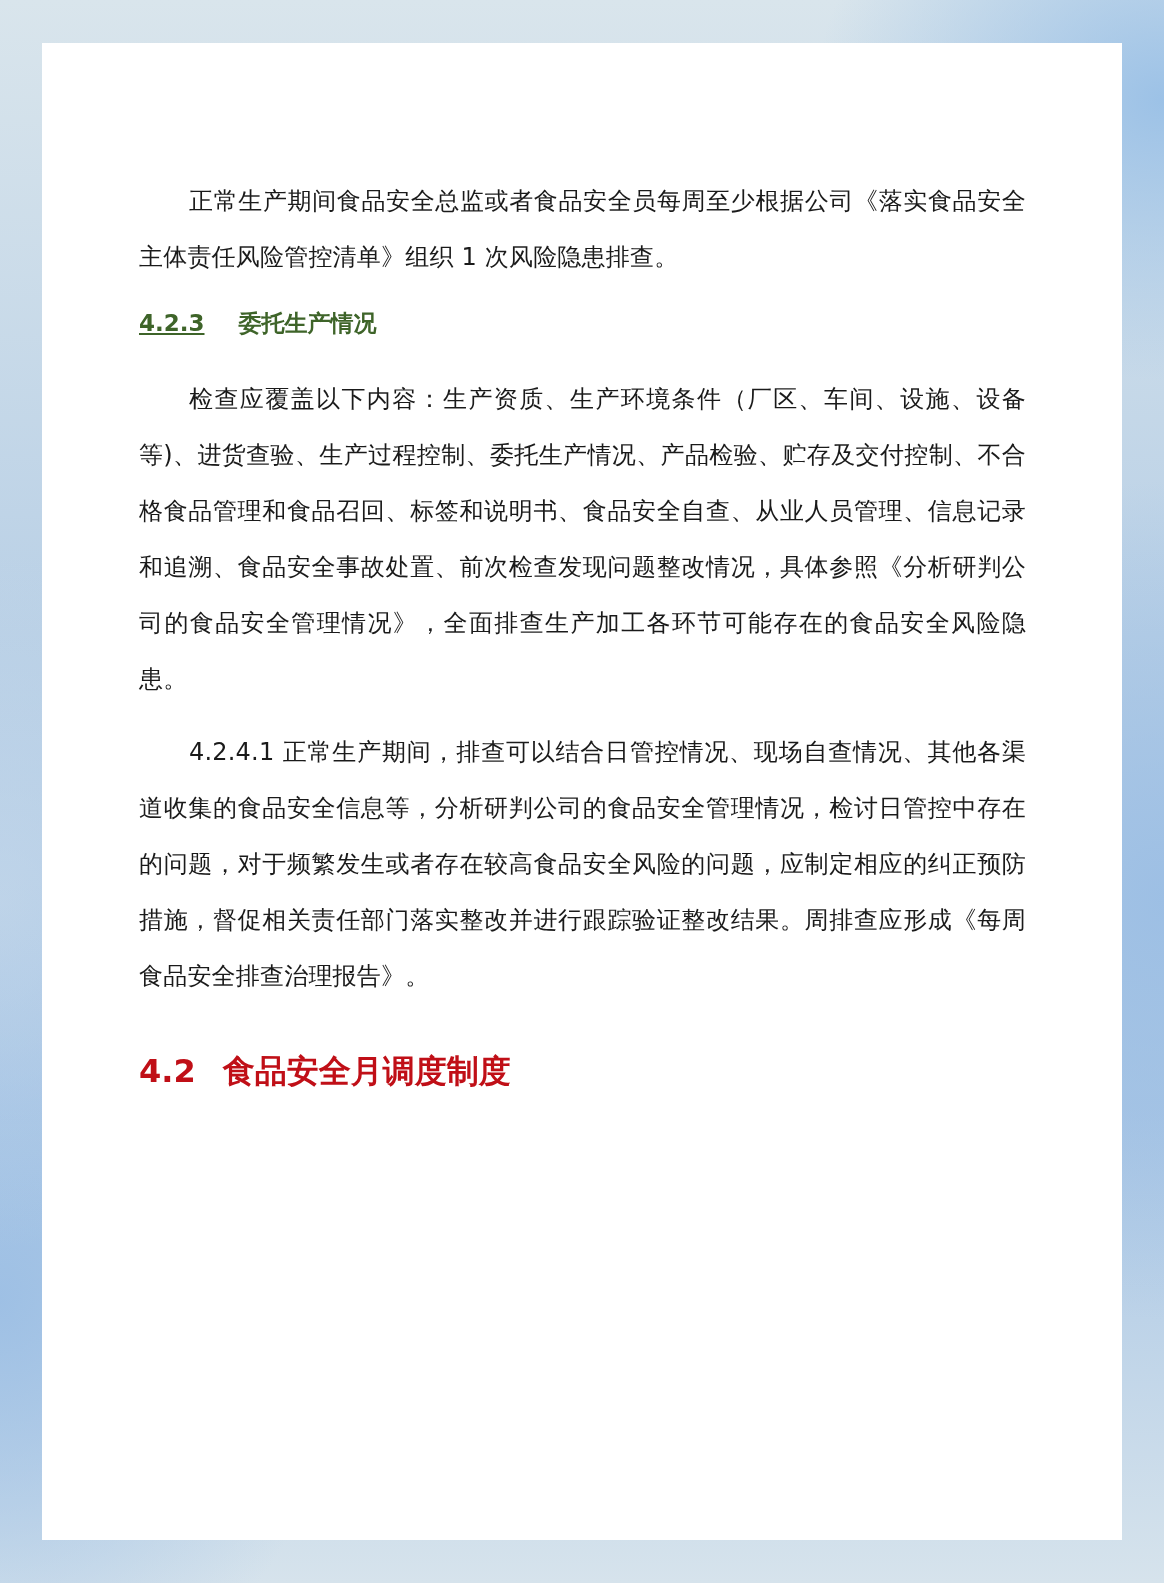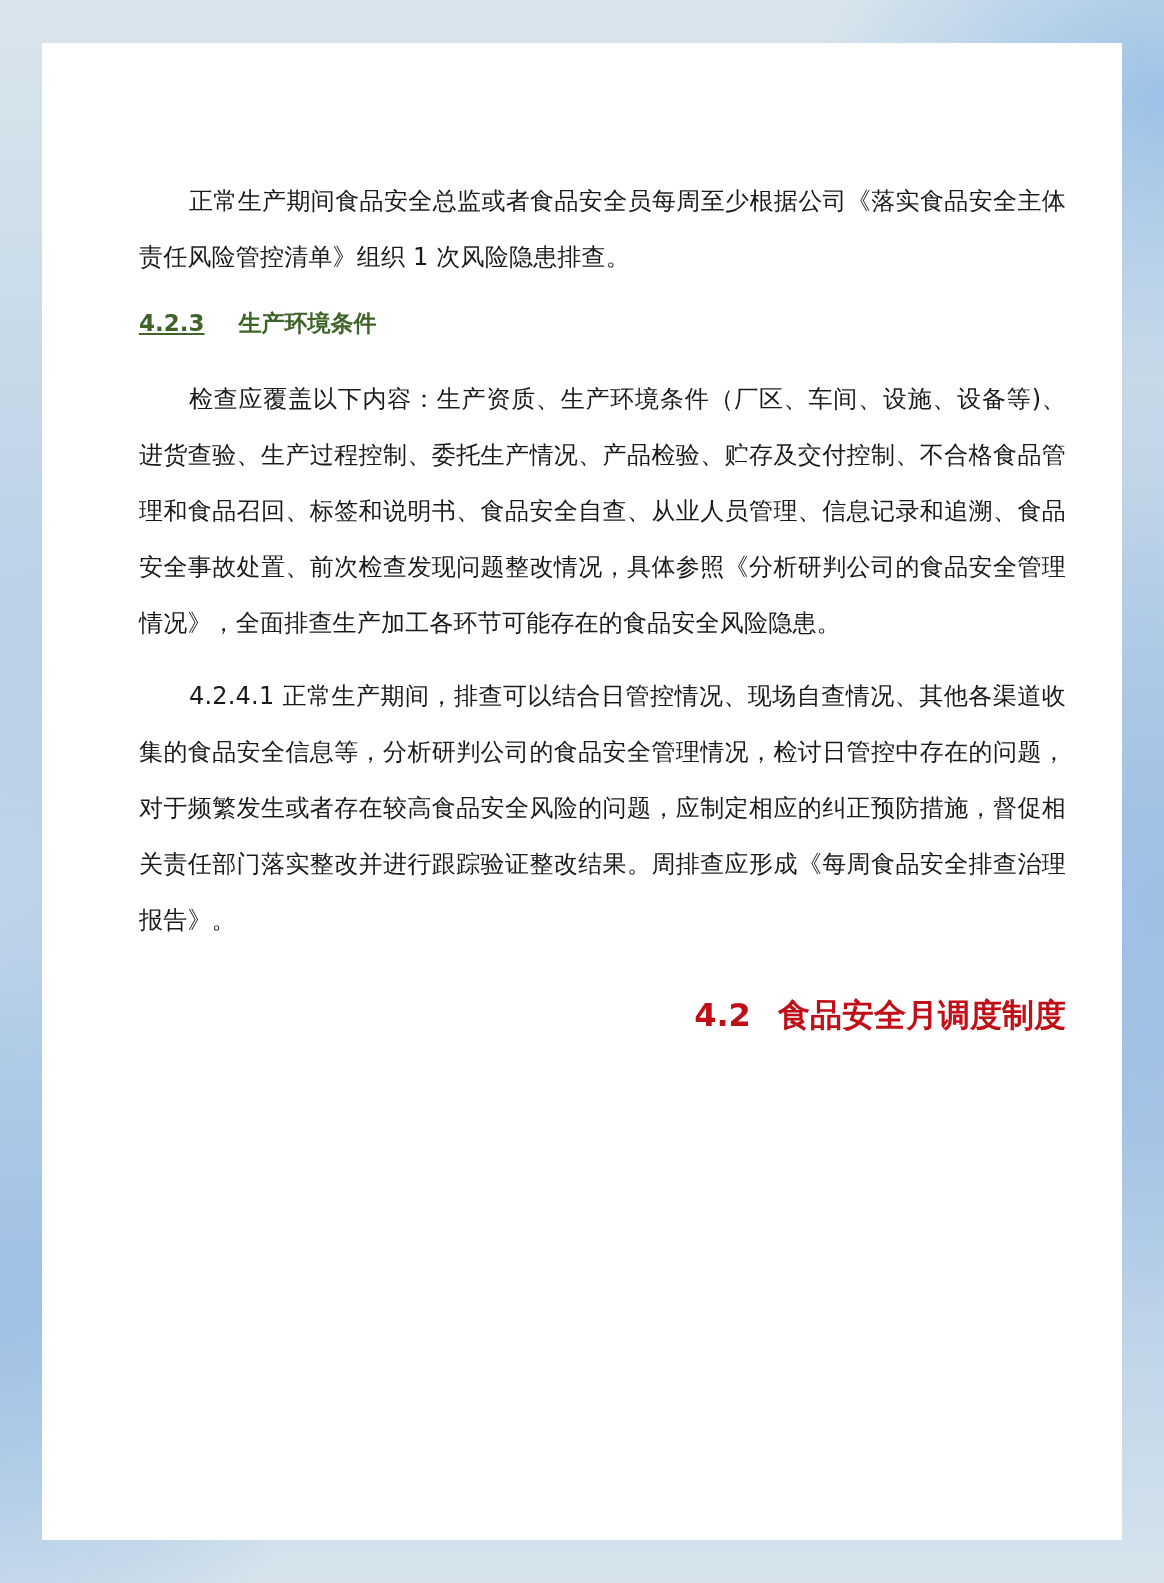--- a/index.html
+++ b/index.html
@@ -20,21 +20,21 @@
       font-family: "DejaVu Sans", "Liberation Sans", sans-serif;
     }
     .page {
       position: absolute;
       left: 42px;
       top: 43px;
       width: 1080px;
       height: 1497px;
       background: #ffffff;
       box-sizing: border-box;
-      padding: 130px 56px 0 97px;
+      padding: 130px 96px 0 97px;
     }
     .para {
       font-size: 24px;
       line-height: 56px;
       color: #1a1a1a;
       text-indent: 50px;
       margin: 0 0 17px 0;
       text-align: justify;
       letter-spacing: 0.2px;
     }
@@ -48,35 +48,34 @@
     .h3 .num {
       margin-right: 26px;
       text-decoration: underline;
     }
     .h2 {
       font-size: 32px;
       font-weight: bold;
       color: #c00f17;
       margin: 42px 0 0 0;
       line-height: 50px;
-      text-align: right;
     }
     .h2 .num {
       margin-right: 16px;
     }
   </style>
 </head>
 <body>
 
 <div class="page">
   <p class="para">正常生产期间食品安全总监或者食品安全员每周至少根据公司《落实食品安全主体责任风险管控清单》组织 1 次风险隐患排查。</p>
 
   <div class="h3">
     <span class="num">4.2.3</span>
-    <span>生产环境条件</span>
+    <span>委托生产情况</span>
   </div>
 
   <p class="para">检查应覆盖以下内容：生产资质、生产环境条件（厂区、车间、设施、设备等)、进货查验、生产过程控制、委托生产情况、产品检验、贮存及交付控制、不合格食品管理和食品召回、标签和说明书、食品安全自查、从业人员管理、信息记录和追溯、食品安全事故处置、前次检查发现问题整改情况，具体参照《分析研判公司的食品安全管理情况》，全面排查生产加工各环节可能存在的食品安全风险隐患。</p>
 
 
   <p class="para">4.2.4.1  正常生产期间，排查可以结合日管控情况、现场自查情况、其他各渠道收集的食品安全信息等，分析研判公司的食品安全管理情况，检讨日管控中存在的问题，对于频繁发生或者存在较高食品安全风险的问题，应制定相应的纠正预防措施，督促相关责任部门落实整改并进行跟踪验证整改结果。周排查应形成《每周食品安全排查治理报告》。</p>
 
 
   <div class="h2">
     <span class="num">4.2</span>

